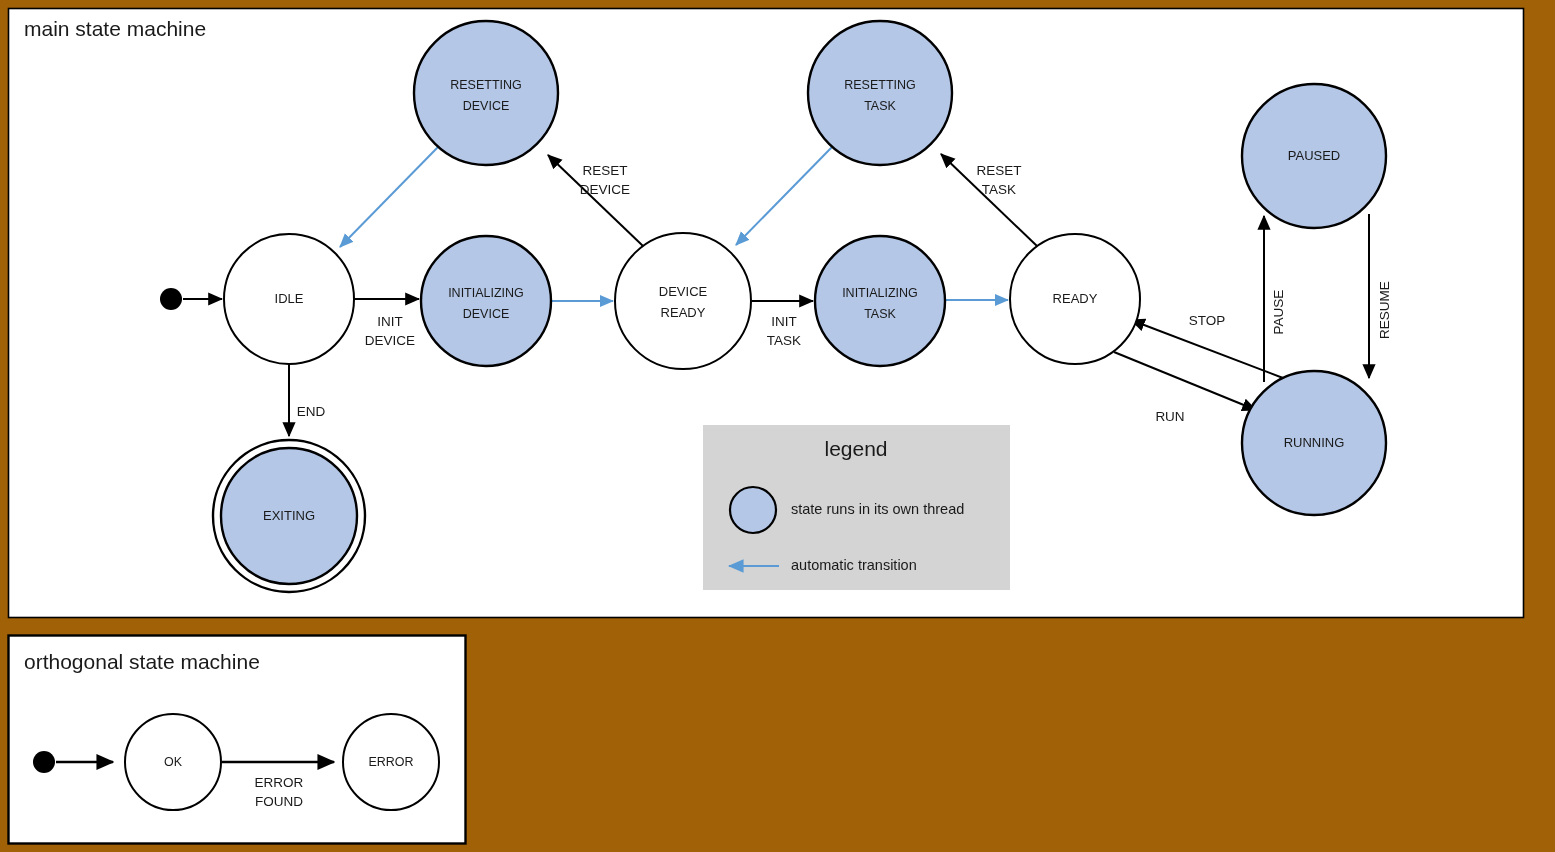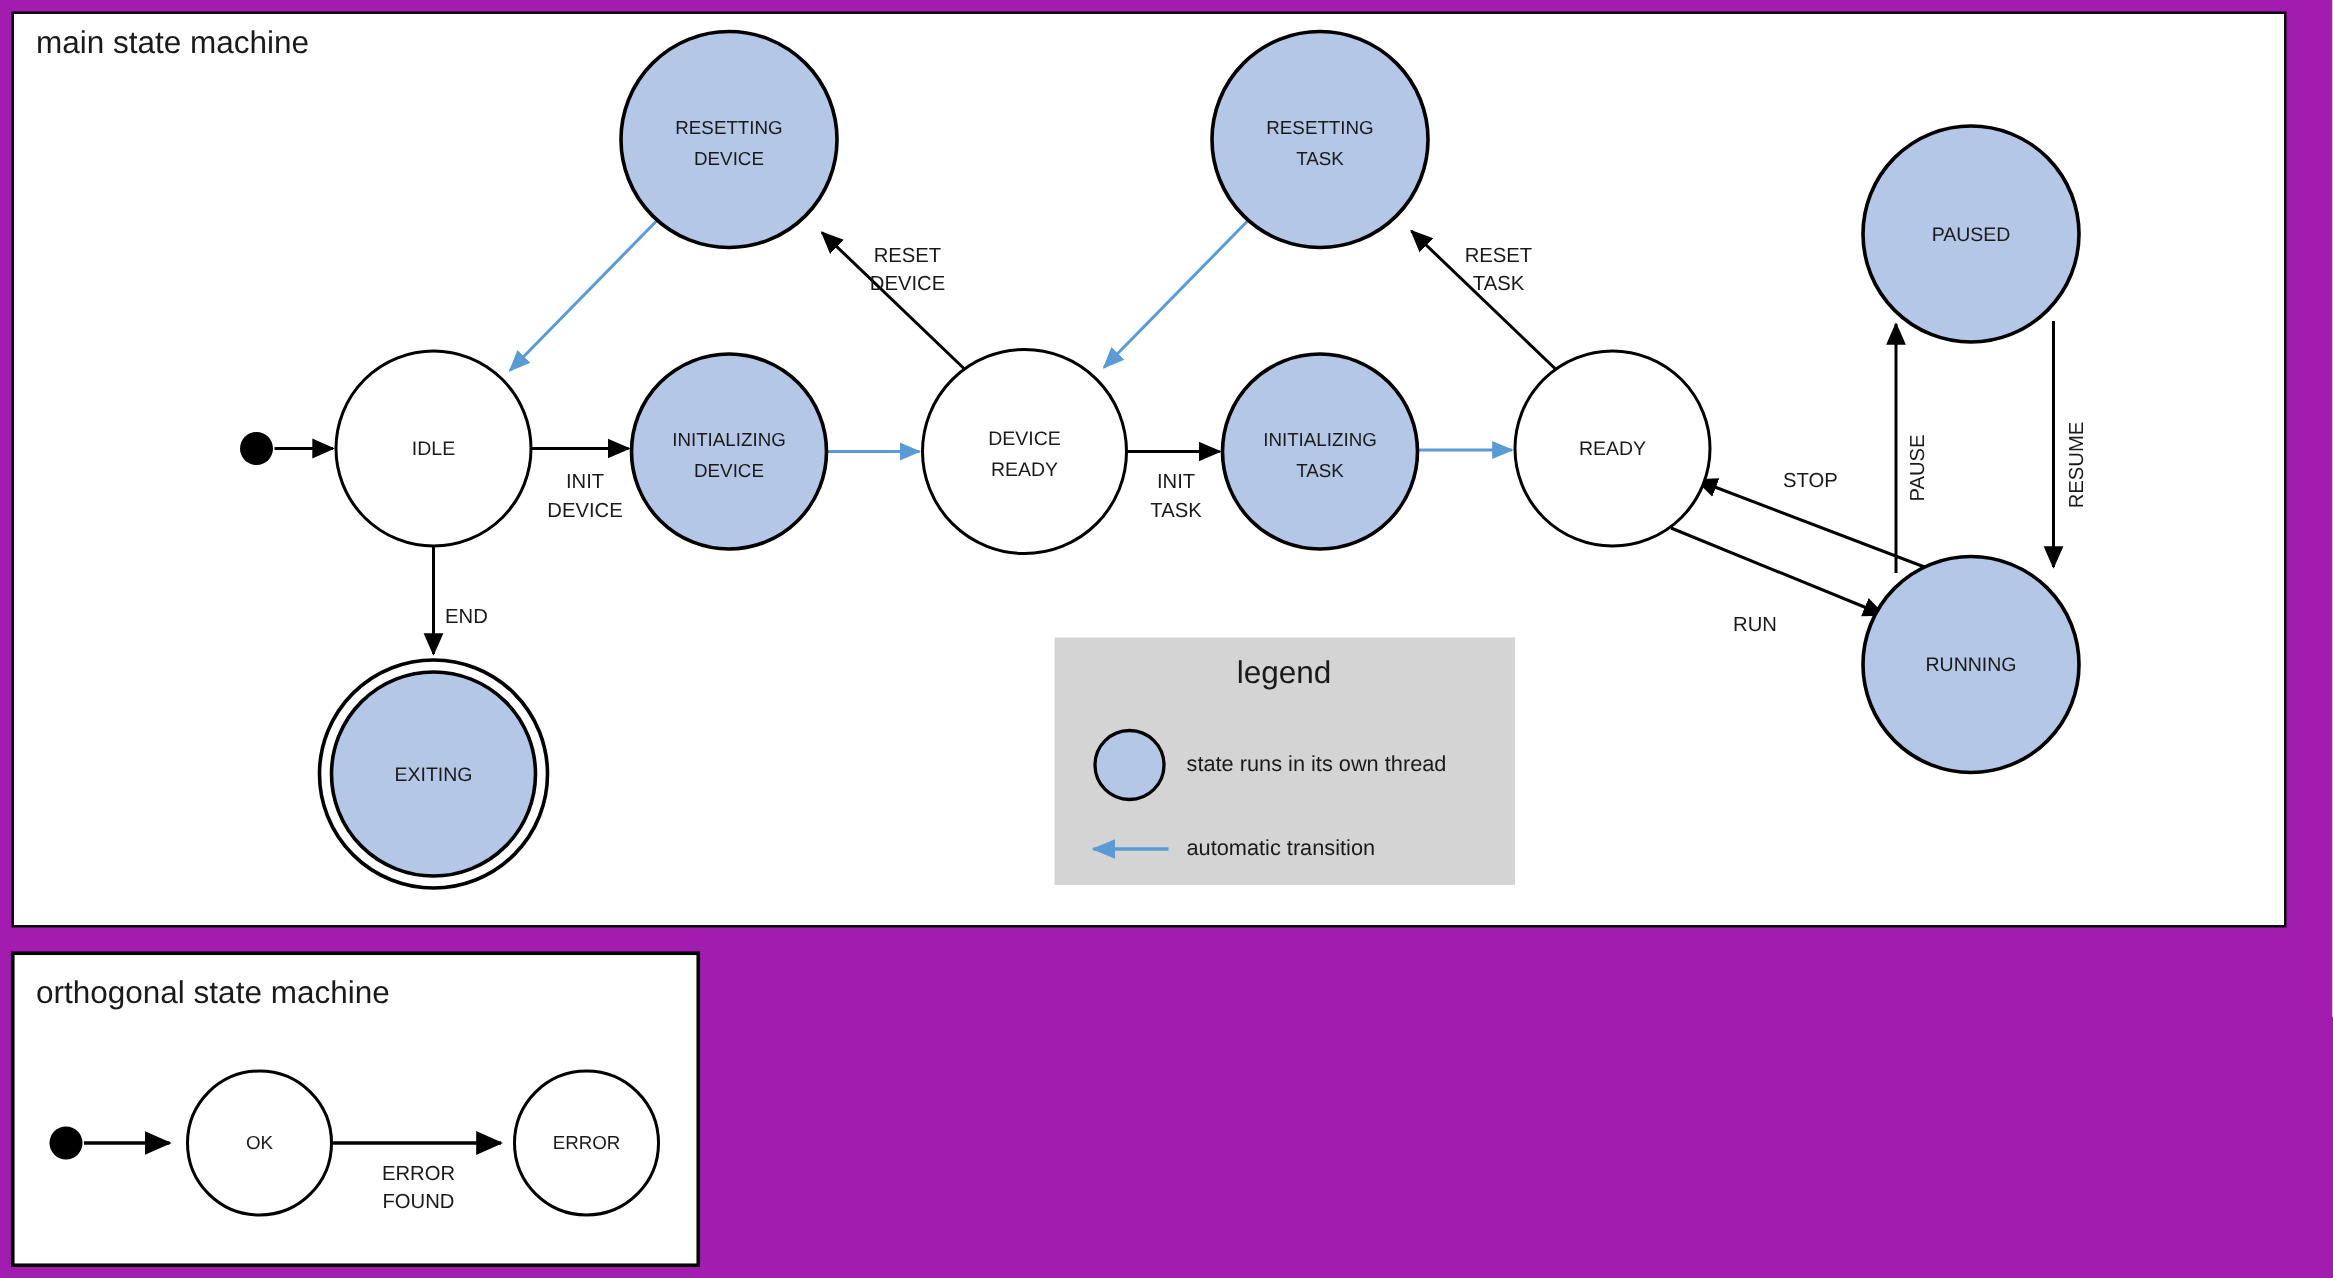--- a/index.html
+++ b/index.html
@@ -1,17 +1,17 @@
 <!DOCTYPE html>
 <html><head>
 <meta charset="utf-8">
 <style>
   html,body{margin:0;padding:0;background:#ffffff;}
   body{width:1555px;height:852px;font-family:"Liberation Sans",sans-serif;}
-  #stage{position:relative;width:1555px;height:852px;overflow:hidden;background:#a21caf;}
+  #stage{position:relative;width:1555px;height:852px;overflow:hidden;background:#a16207;}
   svg{display:block;}
   .node-label{font-family:"Liberation Sans",sans-serif;font-size:13px;fill:#1a1a1a;text-anchor:middle;dominant-baseline:middle;}
   .node-label-sm{font-size:12.5px;}
   .edge-label{font-family:"Liberation Sans",sans-serif;font-size:13.5px;fill:#1a1a1a;text-anchor:middle;dominant-baseline:middle;}
   .frame-title{font-family:"Liberation Sans",sans-serif;font-size:21px;fill:#1a1a1a;dominant-baseline:middle;}
   .legend-title{font-family:"Liberation Sans",sans-serif;font-size:21px;fill:#1a1a1a;text-anchor:middle;dominant-baseline:middle;}
   .legend-text{font-family:"Liberation Sans",sans-serif;font-size:14.5px;fill:#1a1a1a;dominant-baseline:middle;}
 </style>
 </head>
 <body>

